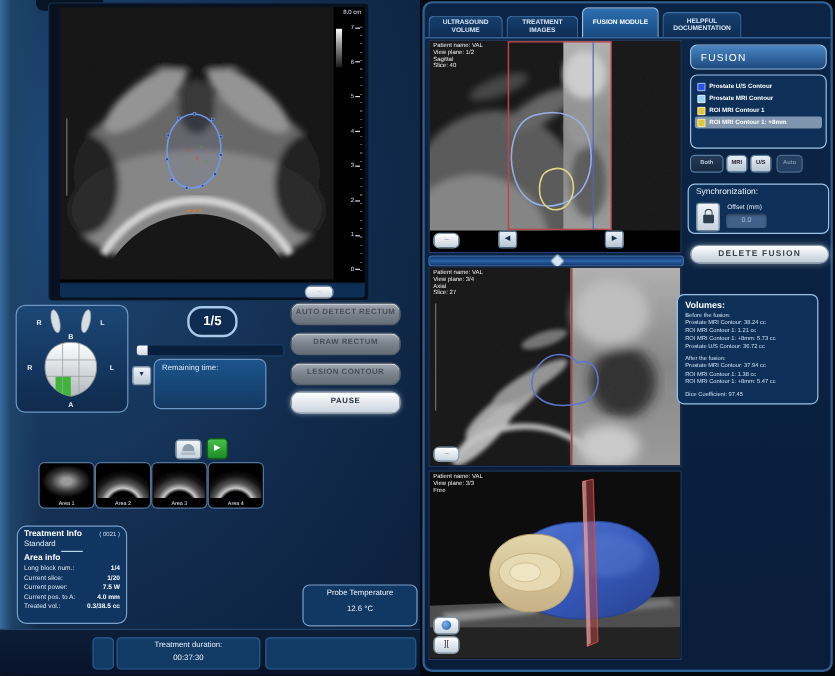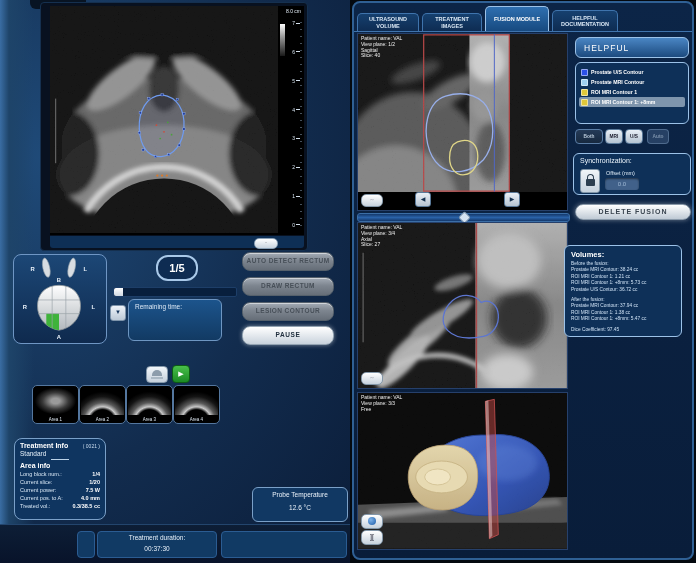--- a/index.html
+++ b/index.html
@@ -453,21 +453,21 @@
         <span>Patient name: VAL</span>
         <span>View plane: 3/3</span>
         <span>Free</span>
       </div>
       <div class="toggle-pill" style="bottom:20px;height:13px">
         <span style="display:inline-block;width:8px;height:8px;border-radius:50%;background:radial-gradient(circle at 35% 35%,#7db2e8,#1d5ca8);margin-top:2px;"></span>
       </div>
       <div class="toggle-pill" style="bottom:4px;height:13px;font-size:7px;color:#223;line-height:12px">][</div>
     </div>
 
-    <div class="f-title">HELPFUL</div>
+    <div class="f-title">FUSION</div>
 
     <div class="f-legend">
       <div class="leg-row">
         <span class="leg-sq" style="background: rgb(43, 80, 232);"></span>
         <span>Prostate U/S Contour</span>
       </div>
       <div class="leg-row">
         <span class="leg-sq" style="background: rgb(159, 208, 240);"></span>
         <span>Prostate MRI Contour</span>
       </div>

